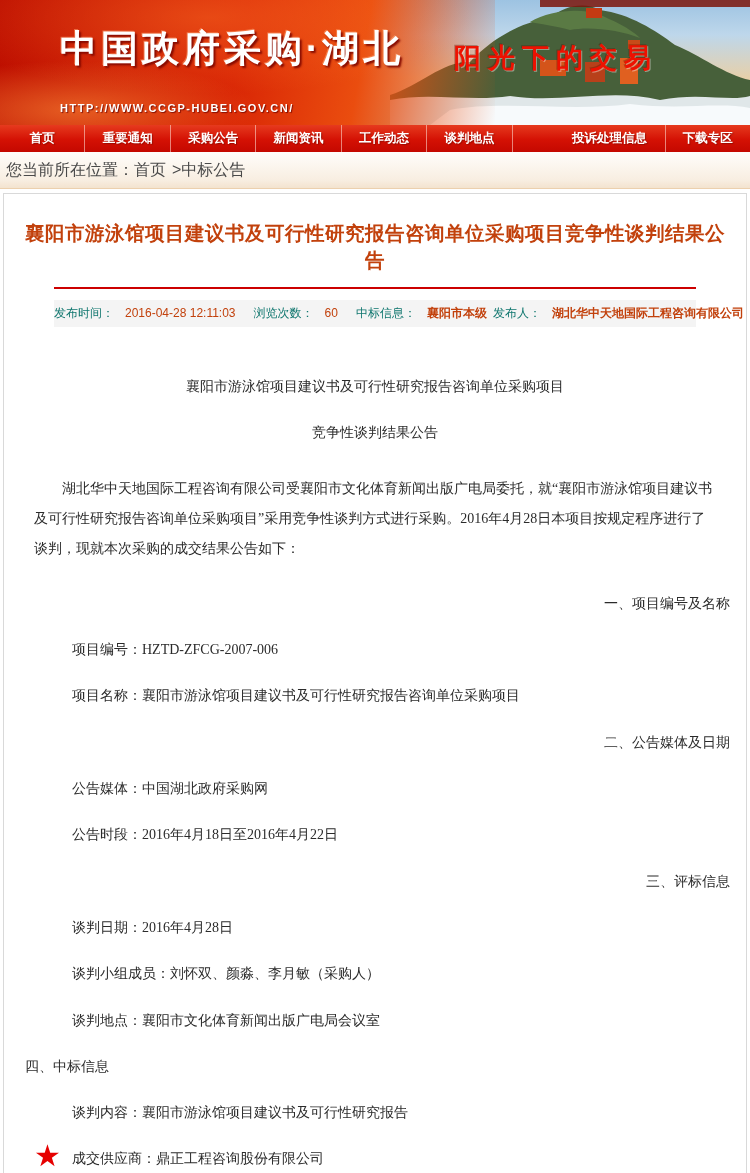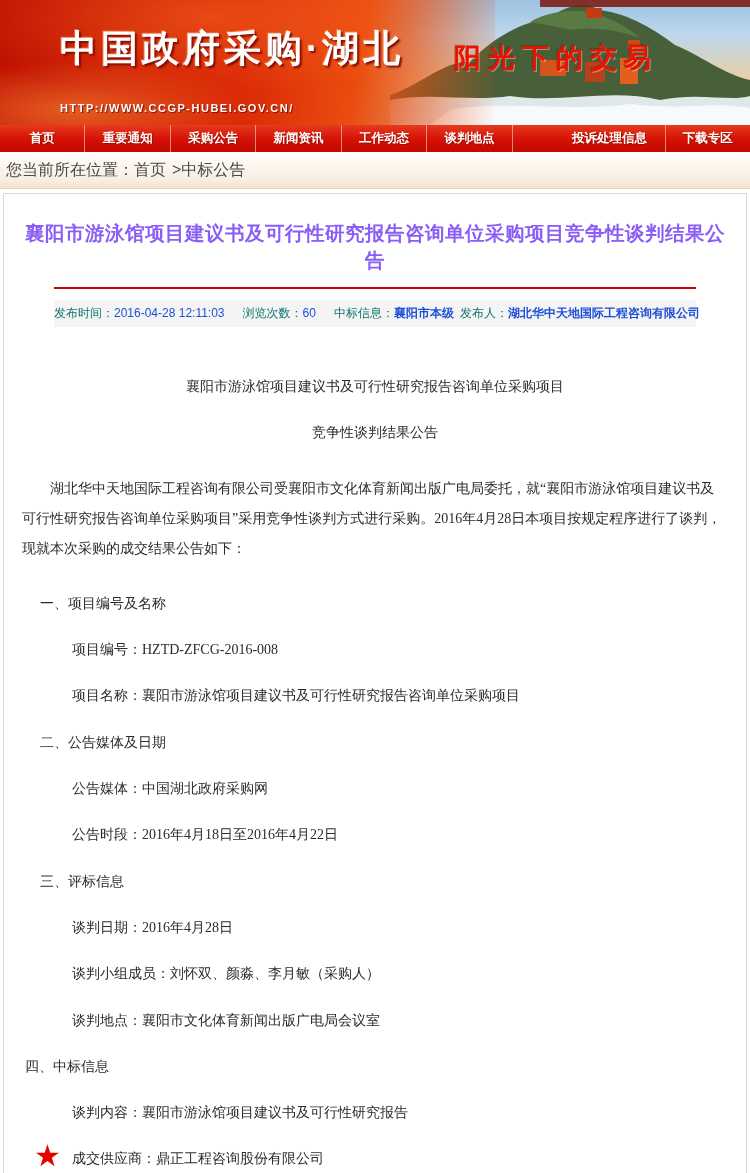--- a/index.html
+++ b/index.html
@@ -74,44 +74,44 @@
   .content {
     margin: 4px 3px 0 3px;
     background: #fff;
     border: 1px solid #d9d9d9;
     min-height: 1000px;
     padding-bottom: 10px;
   }
   .article-title {
     text-align: center; padding: 26px 20px 0 20px;
     font-family: "Liberation Serif", serif;
-    font-size: 19.5px; font-weight: bold; color: #8b5cf6; letter-spacing: .5px;
+    font-size: 19.5px; font-weight: bold; color: #c2410c; letter-spacing: .5px;
   }
   .red-rule { height: 2px; background: #cc0000; margin: 13px 50px 0 50px; }
   .meta-bar {
     margin: 11px 50px 0 50px; background: #f4f4f4;
     height: 27px; line-height: 27px; text-align: center;
     font-size: 12px; color: #444; white-space: nowrap;
   }
   .meta-bar .lab { color: #0f766e; }
-  .meta-bar .val { color: #1d4ed8; }
+  .meta-bar .val { color: #c2410c; margin-left: 11px; }
   .meta-bar .val.b { font-weight: bold; }
   .meta-bar .gap { display: inline-block; width: 18px; }
   .meta-bar .gap-s { display: inline-block; width: 6px; }
 
   
   .doc {
     padding: 24px 12px 0 12px;
     font-family: "Liberation Serif", serif;
     font-size: 14px; color: #2b2b2b;
   }
   .doc .line { margin: 26px 4px; line-height: 1.45; }
   .doc .center { text-align: center; }
-  .doc .intro { text-indent: 2em; line-height: 2.15; margin: 30px 4px; padding: 0 2px; }
-  .doc .h  { padding-left: 20px; }
+  .doc .intro { text-indent: 2em; line-height: 2.15; margin: 30px 16px; padding: 0 2px; }
+  .doc .h  { padding-left: 20px; text-align: right; }
   .doc .h4 { padding-left: 5px; }
   .doc .item { padding-left: 52px; }
   .winner-line { position: relative; padding-left: 52px; }
   .star-icon {
     position: absolute; left: 14px; top: -8px;
     font-size: 30px; color: #e60000; line-height: 1;
   }
   .winner-text {
     display: inline-block;
     border-bottom: 3px solid #cc0000;
@@ -168,21 +168,21 @@
   <div class="meta-bar">
     <span class="lab">发布时间：</span><span class="val">2016-04-28 12:11:03</span><span class="gap"></span><span class="lab">浏览次数：</span><span class="val">60</span><span class="gap"></span><span class="lab">中标信息：</span><span class="val b">襄阳市本级</span><span class="gap-s"></span><span class="lab">发布人：</span><span class="val b">湖北华中天地国际工程咨询有限公司</span>
   </div>
 
   <div class="doc">
     <div class="line center">襄阳市游泳馆项目建议书及可行性研究报告咨询单位采购项目</div>
     <div class="line center">竞争性谈判结果公告</div>
     <div class="intro">湖北华中天地国际工程咨询有限公司受襄阳市文化体育新闻出版广电局委托，就“襄阳市游泳馆项目建议书及可行性研究报告咨询单位采购项目”采用竞争性谈判方式进行采购。2016年4月28日本项目按规定程序进行了谈判，现就本次采购的成交结果公告如下：</div>
 
     <div class="line h">一、项目编号及名称</div>
-    <div class="line item">项目编号：HZTD-ZFCG-2016-008</div>
+    <div class="line item">项目编号：HZTD-ZFCG-2007-006</div>
     <div class="line item">项目名称：襄阳市游泳馆项目建议书及可行性研究报告咨询单位采购项目</div>
 
     <div class="line h">二、公告媒体及日期</div>
     <div class="line item">公告媒体：中国湖北政府采购网</div>
     <div class="line item">公告时段：2016年4月18日至2016年4月22日</div>
 
     <div class="line h">三、评标信息</div>
     <div class="line item">谈判日期：2016年4月28日</div>
     <div class="line item">谈判小组成员：刘怀双、颜淼、李月敏（采购人）</div>
     <div class="line item">谈判地点：襄阳市文化体育新闻出版广电局会议室</div>

